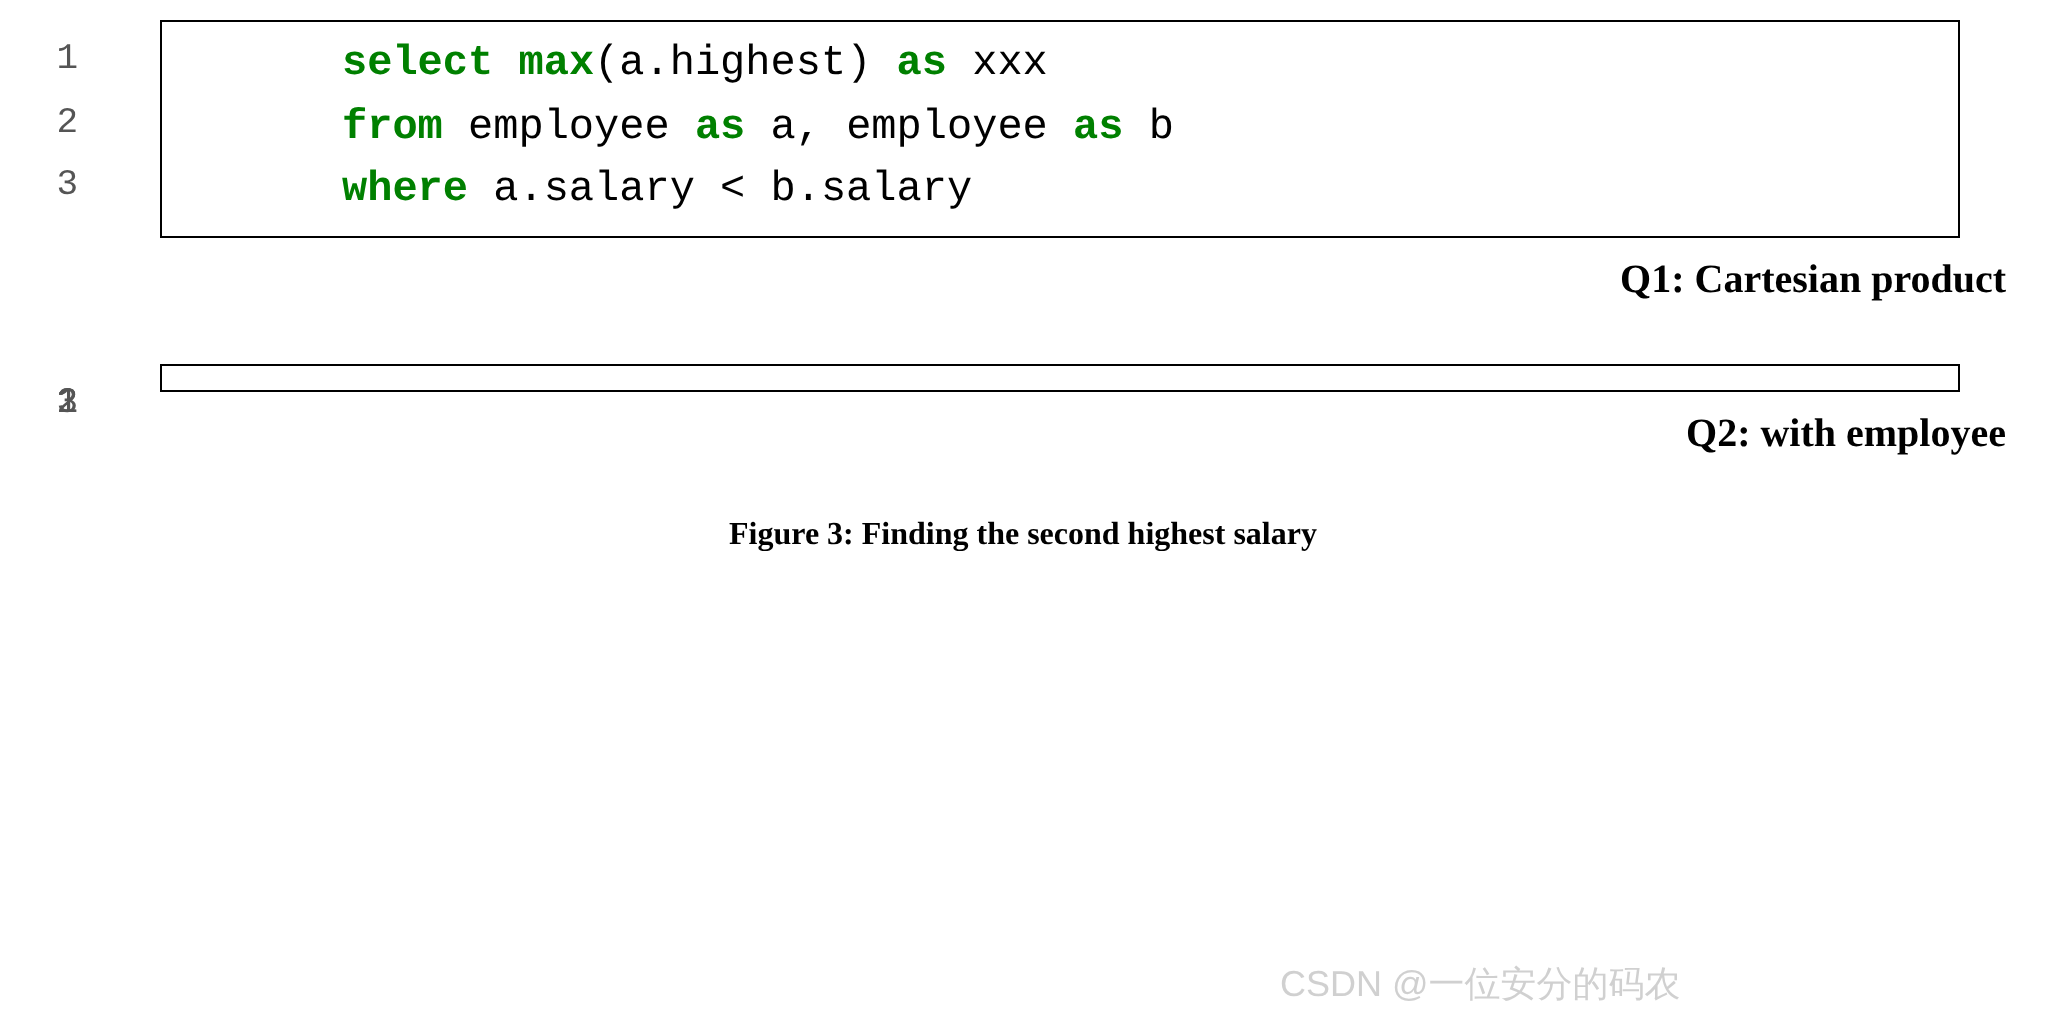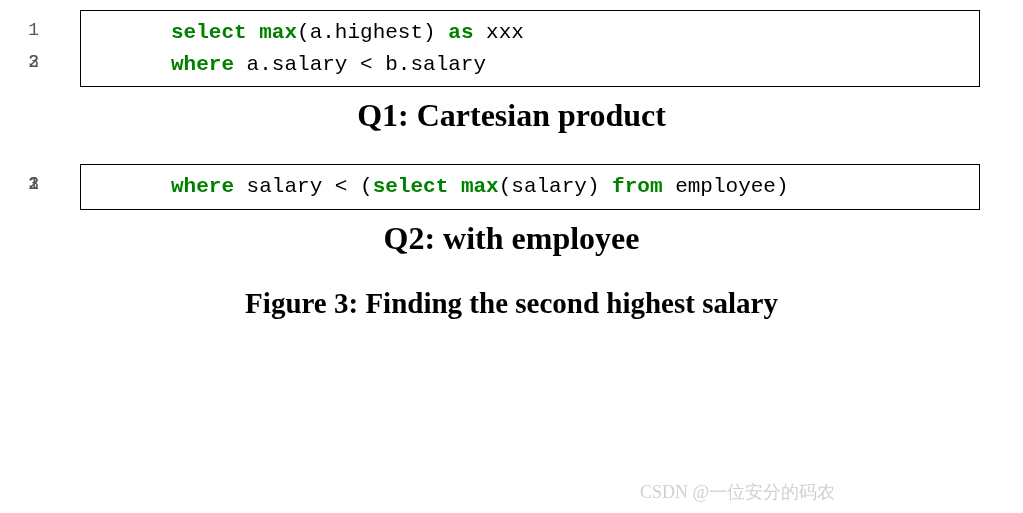--- a/index.html
+++ b/index.html
@@ -38,68 +38,68 @@
     white-space: pre;
     display: inline-block;
     padding-left: 78px;
   }
   .kw {
     color: #008000;
     font-weight: bold;
     text-align: right;
   }
   .caption {
-    text-align: center;
+    text-align: right;
     font-weight: bold;
-    font-size: 32px;
+    font-size: 20px;
     margin: 10px 0 30px 0;
   }
   .figure-caption {
     text-align: center;
     font-weight: bold;
-    font-size: 29px;
+    font-size: 16px;
     margin: 30px 0 10px 0;
   }
   .watermark {
     position: absolute;
     top: 480px;
     left: 640px;
-    font-family: Liberation Serif, serif;
+    font-family: Liberation Sans, sans-serif;
     font-size: 18px;
     color: rgba(170,170,170,0.55);
     pointer-events: none;
   }
 </style>
 </head>
 <body>
 
 <div class="code-block">
   <div class="code-row">
     <span class="lineno">1</span>
     <span class="code-line"><span class="kw">select</span><span> </span><span class="kw">max</span><span>(a.highest) </span><span class="kw">as</span><span> xxx</span><span class="kw"></span><span></span><span class="kw"></span><span></span></span>
   </div>
   <div class="code-row">
     <span class="lineno">2</span>
+    <span class="code-line"><span class="kw">from</span><span> employee </span><span class="kw">as</span><span> a, employee </span><span class="kw">as</span><span> b</span><span class="kw"></span><span></span><span class="kw"></span><span></span></span>
   </div>
   <div class="code-row">
     <span class="lineno">3</span>
     <span class="code-line"><span class="kw">where</span><span> a.salary &lt; b.salary</span><span class="kw"></span><span></span><span class="kw"></span><span></span><span class="kw"></span><span></span><span class="kw"></span><span></span></span>
   </div>
 </div>
 <div class="caption">Q1: Cartesian product</div>
 
 <div class="code-block">
   <div class="code-row">
     <span class="lineno">1</span>
   </div>
   <div class="code-row">
     <span class="lineno">2</span>
   </div>
   <div class="code-row">
     <span class="lineno">3</span>
-    <span class="code-line"><span class="kw">where</span><span> salary &lt; (</span><span class="kw">select</span><span> </span><span class="kw">max</span><span>(salary) </span><span class="kw">from</span><span> employee)</span><span class="kw"></span><span></span></span>
   </div>
 </div>
 <div class="caption">Q2: with employee</div>
 
 <div class="figure-caption">Figure 3: Finding the second highest salary</div>
 
 <div class="watermark">CSDN @一位安分的码农</div>
 
 </body></html>

